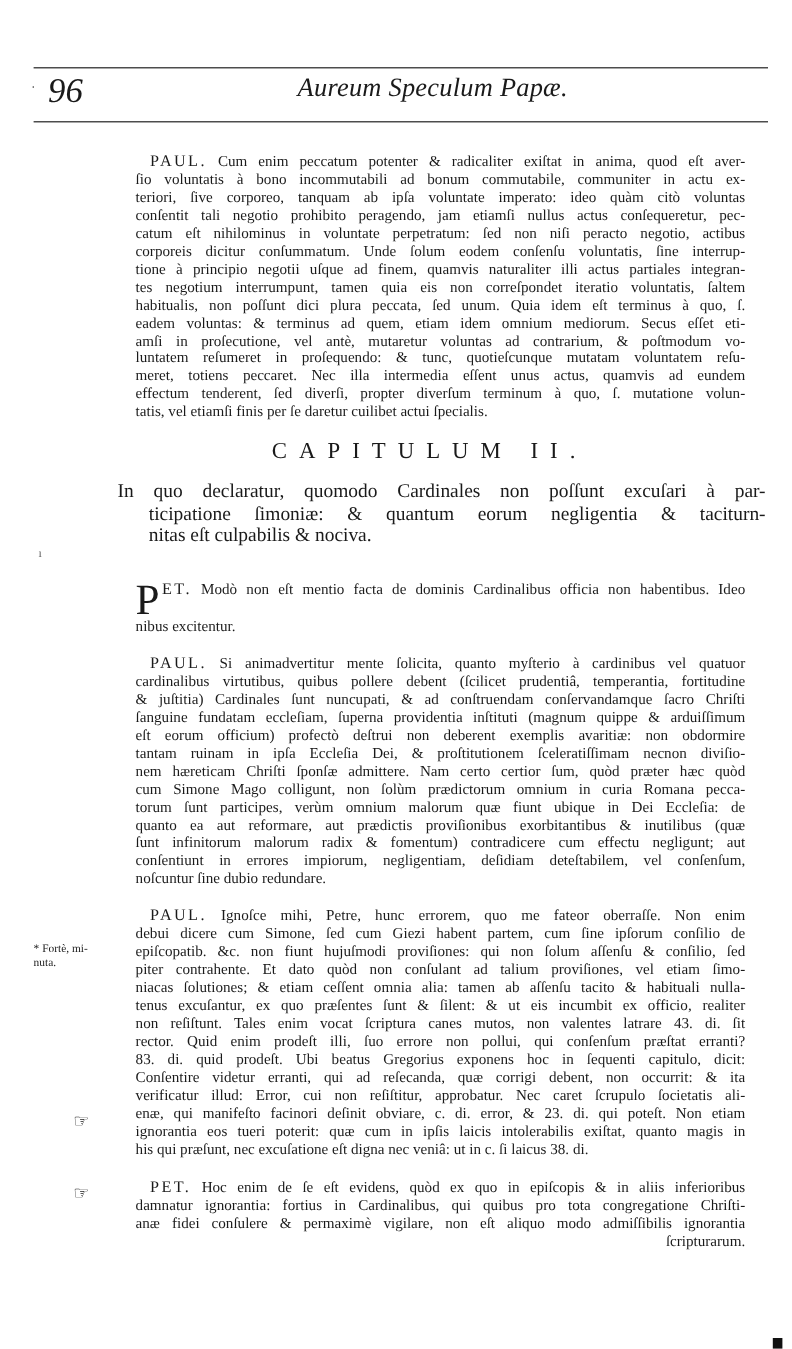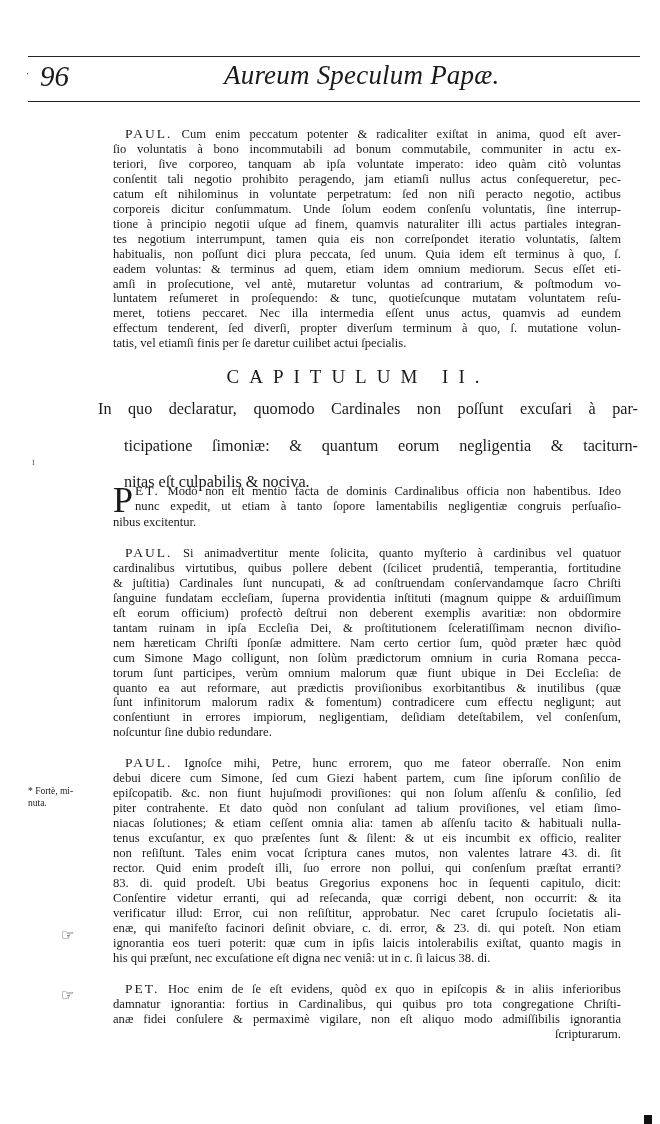--- a/index.html
+++ b/index.html
@@ -4,38 +4,38 @@
 <style>
   html, body { margin: 0; padding: 0; background: #ffffff; }
   body { width: 660px; height: 1124px; position: relative; overflow: hidden;
          font-family: "Liberation Serif", "DejaVu Serif", serif; color: #1a1a1a; }
   .rule { position: absolute; left: 28px; width: 612px; height: 0;
           border-top: 1.6px solid #222; }
   .rule.top { top: 56px; }
   .rule.bottom { top: 101px; }
   .page-number { position: absolute; left: 40px; top: 60px; font-size: 29px;
                  font-style: italic; }
-  .running-title { position: absolute; left: 224px; top: 60px; font-size: 27px;
+  .running-title { position: absolute; left: 248px; top: 60px; font-size: 22px;
                    font-style: italic; letter-spacing: 0.2px; }
   .stray-tick { position: absolute; left: 26px; top: 68px; font-size: 10px; }
   .body { position: absolute; left: 97px; top: 111px; width: 540px;
           font-size: 12.6px; line-height: 14.95px; text-align: justify; }
   .para { margin: 16px; text-indent: 13px; text-align: justify; }
   .para .line { display: block; text-indent: 0; text-align: justify;
                 text-align-last: justify; white-space: nowrap; overflow: visible; }
   .para .line.last { text-align-last: left; }
   .para .line.first { padding-left: 12px; }
   .speaker { letter-spacing: 2px; font-size: 13.5px; }
   .chapter { position: absolute; left: 0; width: 660px; top: 366px;
              text-align: center; font-size: 19px; letter-spacing: 10px; padding-left: 28px; }
   .argument { position: absolute; left: 98px; top: 400px; width: 540px;
               font-size: 16.2px; line-height: 18.6px; }
   .argument .line { display: block; white-space: nowrap; text-align: justify;
                     text-align-last: justify; }
-  .argument .line.indent { padding-left: 26px; margin-top: 18px; }
+  .argument .line.indent { padding-left: 26px; }
   .argument .line.last { text-align-last: left; }
   .dropcap-block { position: absolute; left: 97px; top: 468px; width: 540px;
                    font-size: 12.6px; line-height: 14.95px; }
   .dropcap { float: left; font-size: 36px; line-height: 30px; margin: 1px 2px 0 0; }
   .margin-note { position: absolute; left: 28px; top: 785px; font-size: 9.5px;
                  line-height: 12px; width: 62px; }
   .hand { position: absolute; left: 61px; font-size: 15px; line-height: 15px; }
   .hand.one { top: 928px; }
   .hand.two { top: 988px; }
   .scan-mark { position: absolute; left: 644px; top: 1115px; width: 8px; height: 9px;
@@ -79,21 +79,20 @@
     <span class="line indent">ticipatione ſimoniæ: &amp; quantum eorum negligentia &amp; taciturn-</span>
     <span class="line indent last">nitas eſt culpabilis &amp; nociva.</span>
   </div>
 
   <span class="stray-mark">ı</span>
 
   <div class="dropcap-block">
     <p class="para" style="text-indent:0">
       <span class="dropcap">P</span>
       <span class="line"><span class="speaker">ET.</span> <span>Modò non eſt mentio facta de dominis Cardinalibus officia non habentibus. Ideo</span></span>
-      <span class="line">nunc expedit, ut etiam à tanto ſopore lamentabilis negligentiæ congruis perſuaſio-</span>
       <span class="line last" style="clear:left">nibus excitentur.</span>
     </p>
 
     <p class="para">
       <span class="line first"><span class="speaker">PAUL.</span> <span>Si animadvertitur mente ſolicita, quanto myſterio à cardinibus vel quatuor</span></span>
       <span class="line">cardinalibus virtutibus, quibus pollere debent (ſcilicet prudentiâ, temperantia, fortitudine</span>
       <span class="line">&amp; juſtitia) Cardinales ſunt nuncupati, &amp; ad conſtruendam conſervandamque ſacro Chriſti</span>
       <span class="line">ſanguine fundatam eccleſiam, ſuperna providentia inſtituti (magnum quippe &amp; arduiſſimum</span>
       <span class="line">eſt eorum officium) profectò deſtrui non deberent exemplis avaritiæ: non obdormire</span>
       <span class="line">tantam ruinam in ipſa Eccleſia Dei, &amp; proſtitutionem ſceleratiſſimam necnon diviſio-</span>

